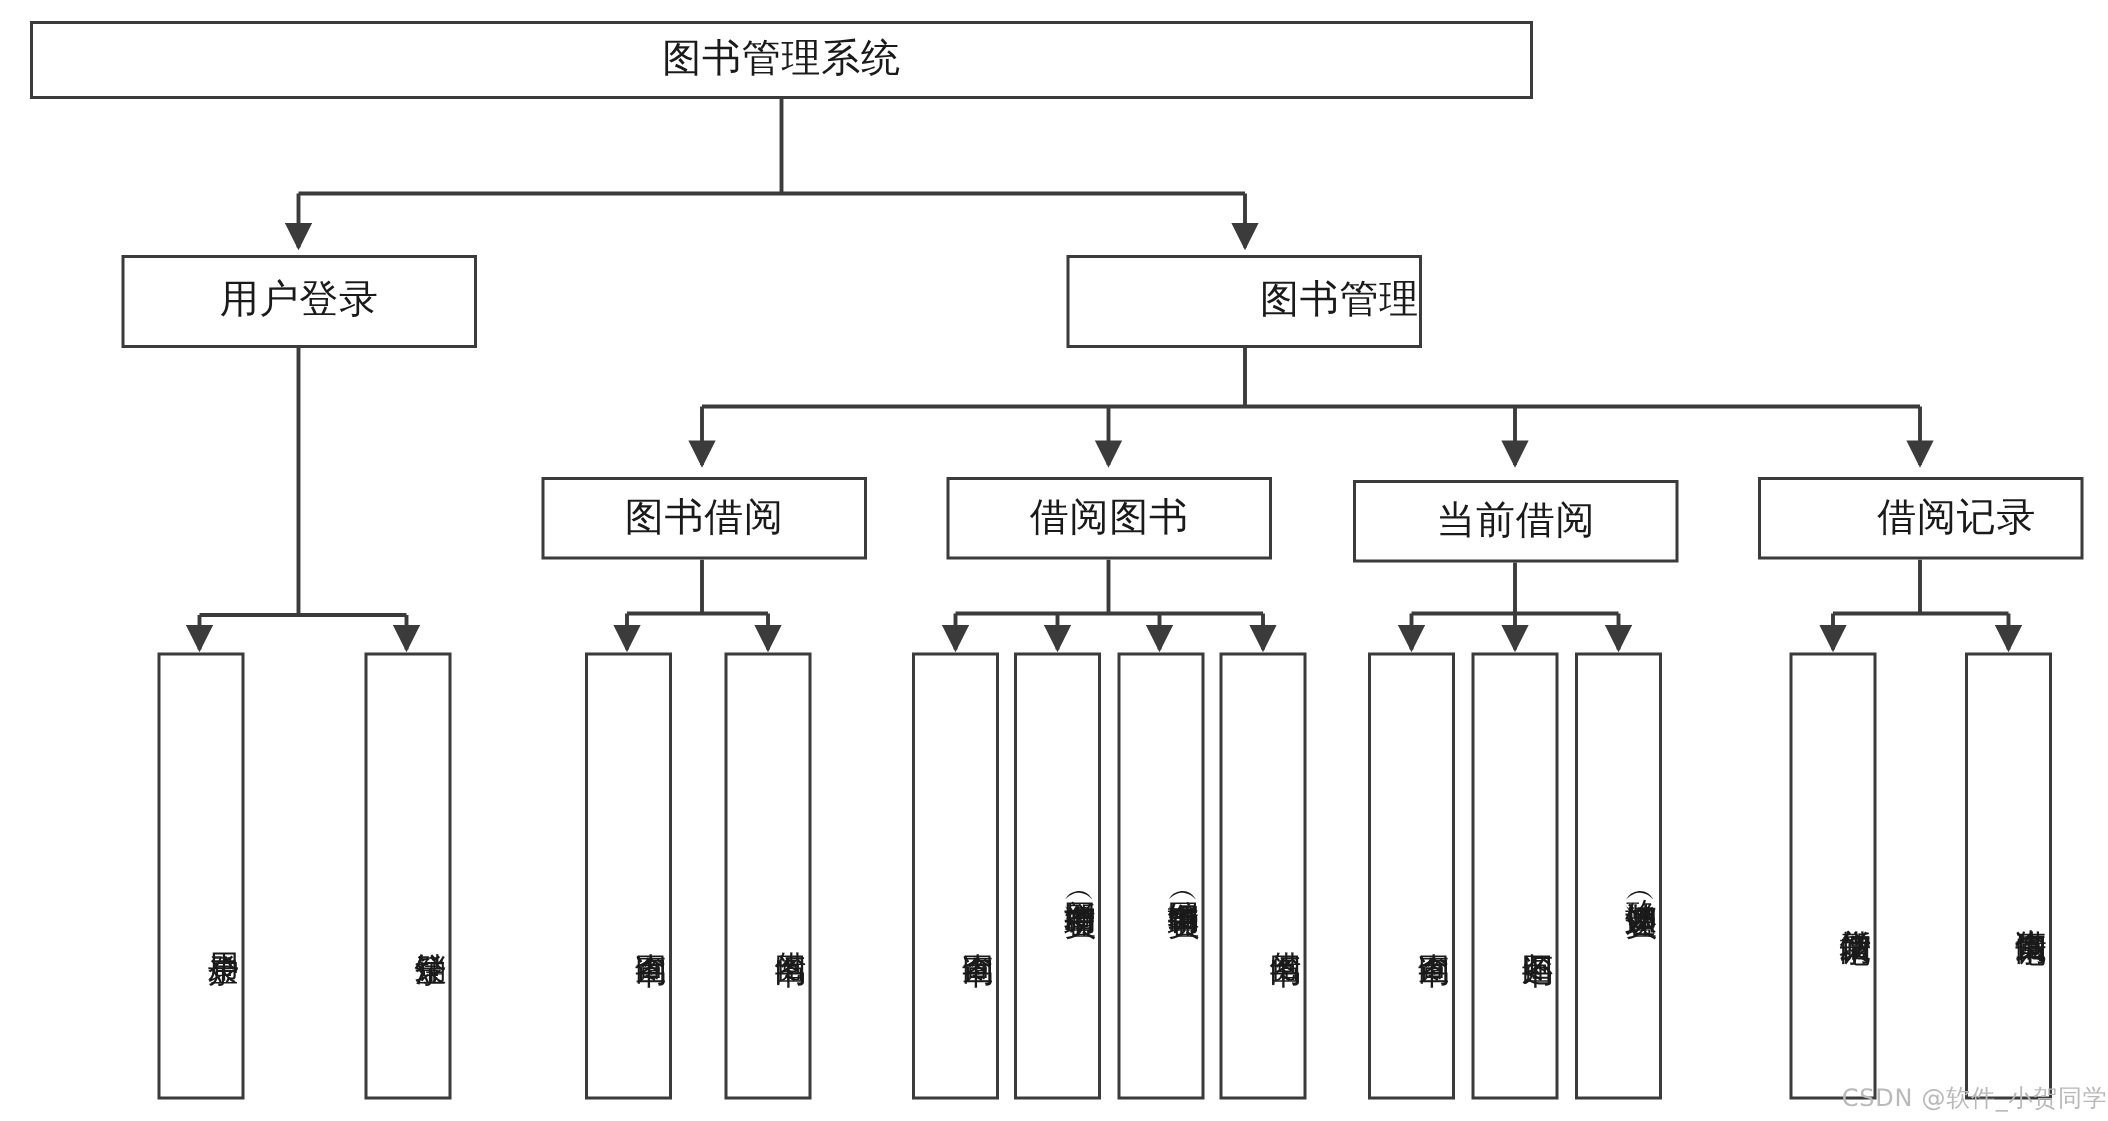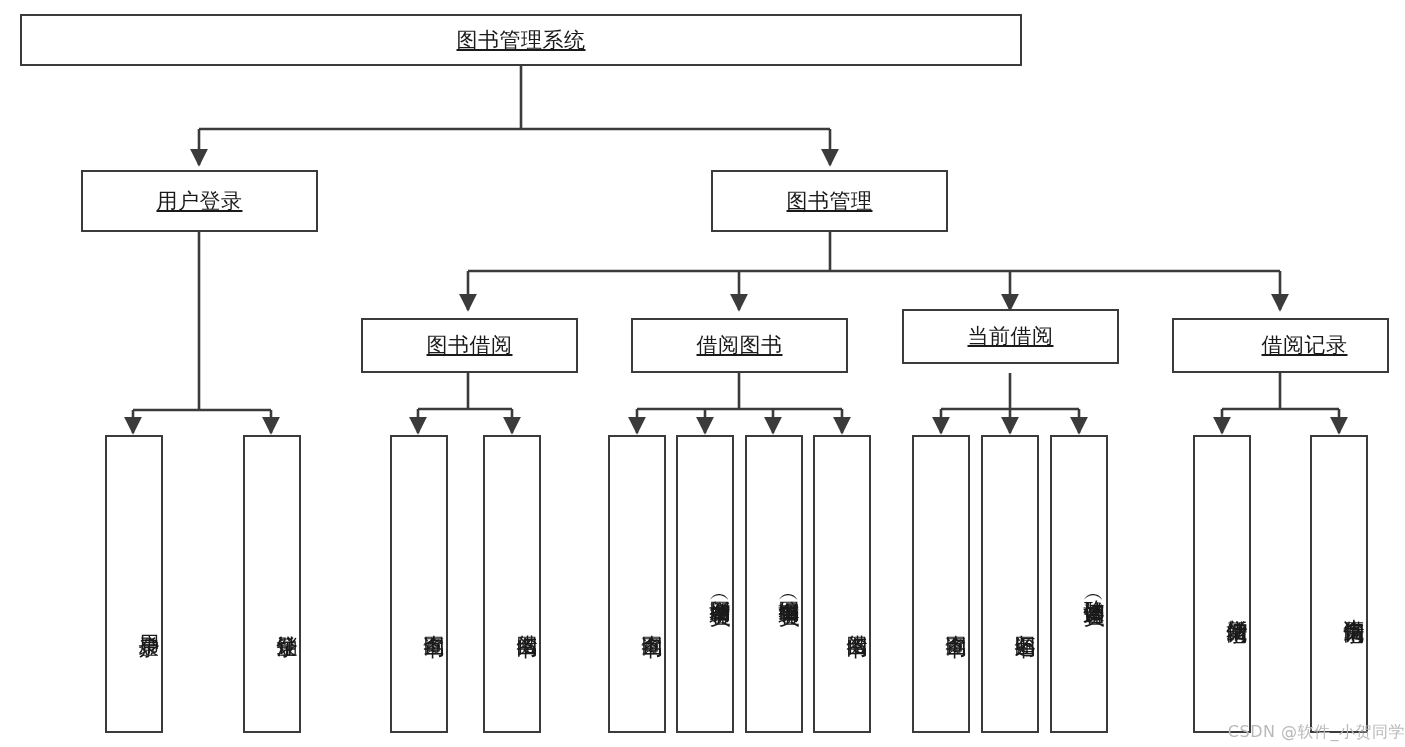--- a/index.html
+++ b/index.html
@@ -29,24 +29,23 @@
     position: absolute;
     box-sizing: border-box;
     background: #ffffff;
     border: 2px solid #3b3b3b;
     display: flex;
     align-items: center;
     justify-content: center;
     color: #1a1a1a;
   }
   .node.horizontal {
-    font-size: 21px;
+    font-size: 26px;
     line-height: 1.15;
     letter-spacing: 0.5px;
-    text-decoration: underline;
   }
   .node.vertical {
     writing-mode: vertical-rl;
     text-orientation: upright;
     align-items: flex-start;
     justify-content: center;
     padding-top: 8px;
     font-size: 21px;
     line-height: 1.18;
     letter-spacing: 1px;
@@ -122,31 +121,31 @@
     </g>
   </svg>
 
   <div class="node horizontal" style="left:20px; top:14px; width:1002px; height:52px;">
     <span>图书管理系统</span>
   </div>
 
   <div class="node horizontal" style="left:81px; top:170px; width:237px; height:62px;">
     <span>用户登录</span>
   </div>
-  <div class="node horizontal" style="left:711px; top:170px; width:237px; height:62px;">
+  <div class="node horizontal" style="left:711px; top:170px; width:237px; height:62px;justify-content:flex-end;">
     <span>图书管理</span>
   </div>
 
   <div class="node horizontal" style="left:361px; top:318px; width:217px; height:55px;">
     <span>图书借阅</span>
   </div>
   <div class="node horizontal" style="left:631px; top:318px; width:217px; height:55px;">
     <span>借阅图书</span>
   </div>
-  <div class="node horizontal" style="left:902px; top:309px; width:217px; height:55px;">
+  <div class="node horizontal" style="left:902px; top:320px; width:217px; height:55px;">
     <span>当前借阅</span>
   </div>
   <div class="node horizontal" style="left:1172px; top:318px; width:217px; height:55px;padding-left:48px;">
     <span>借阅记录</span>
   </div>
 
   <div class="node vertical" style="left:105px; top:435px; width:58px; height:298px; padding-top:72px;">
     <span>用户登录</span>
   </div>
   <div class="node vertical" style="left:243px; top:435px; width:58px; height:298px; padding-top:72px;">

